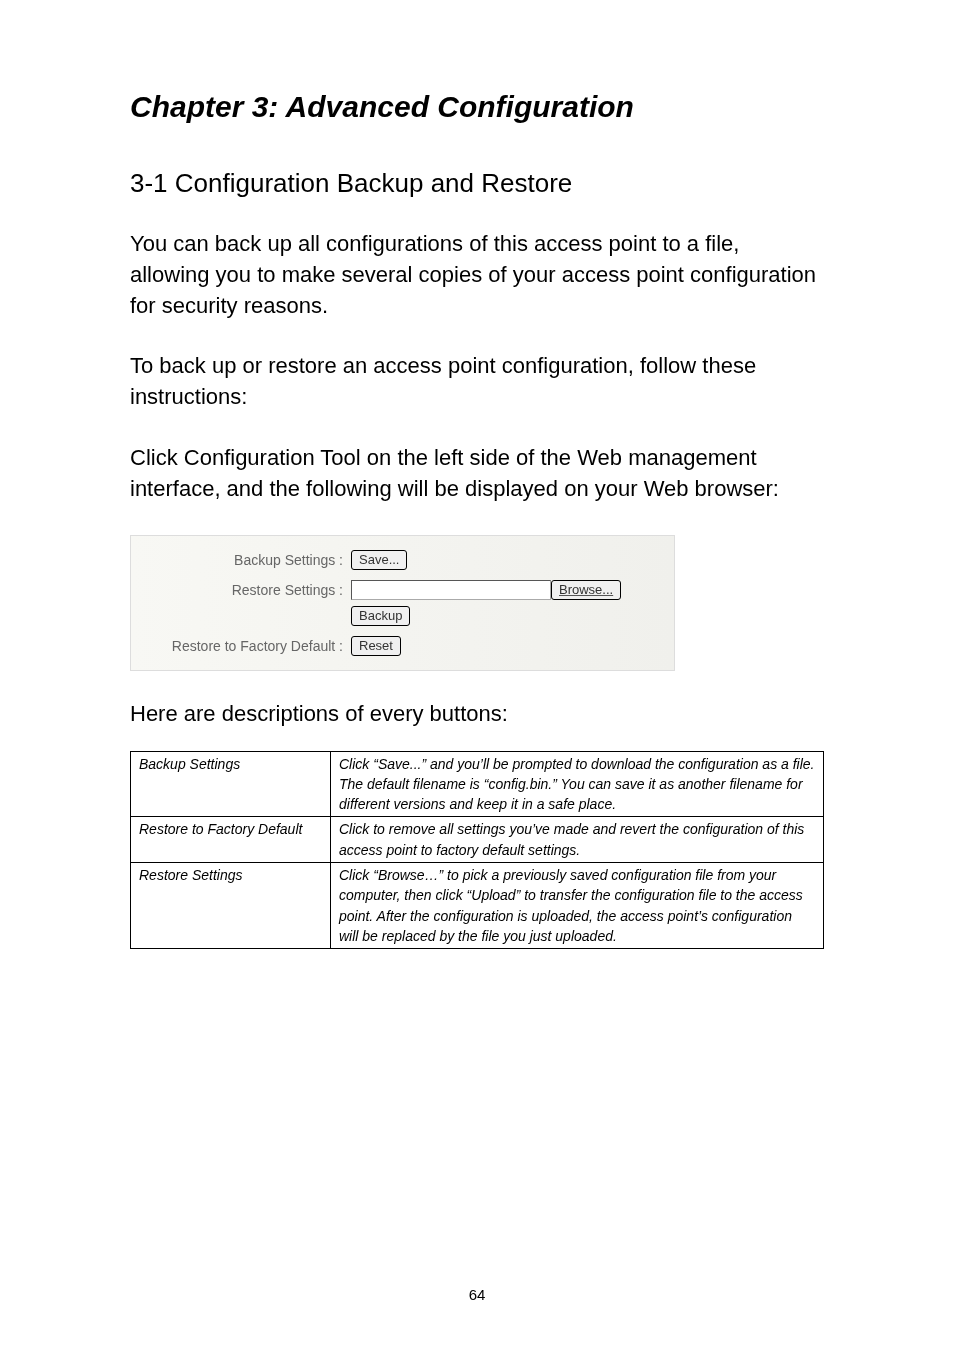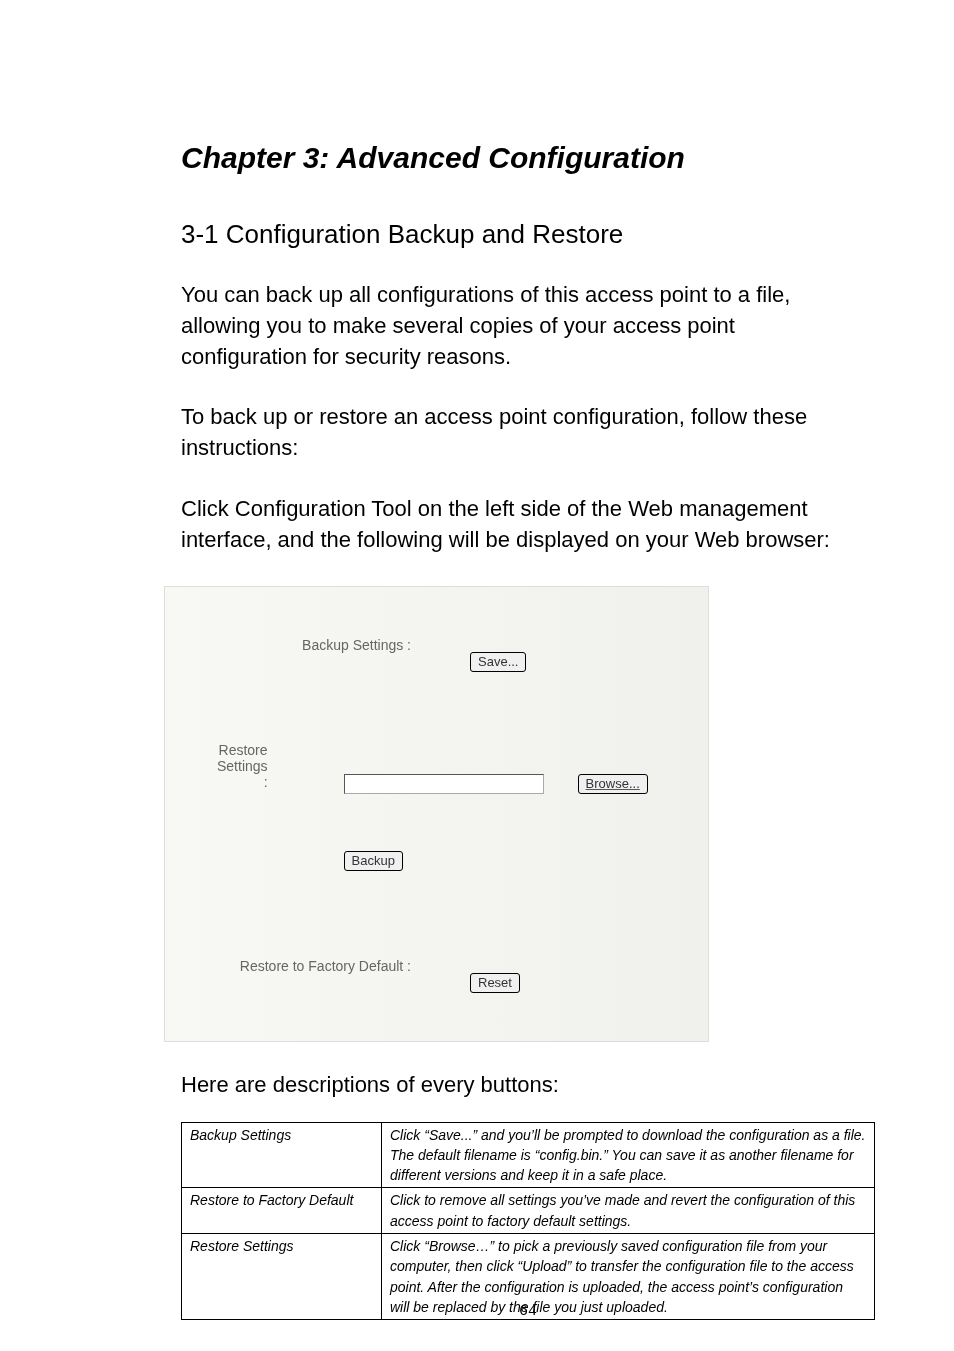--- a/index.html
+++ b/index.html
@@ -1,15 +1,15 @@
 <!DOCTYPE html>
 <html><head>
 <meta charset="utf-8">
 <style>
-  * { margin: 17px; padding: 0; box-sizing: border-box; }
+  * { margin: 0; padding: 0; box-sizing: border-box; }
   body {
     width: 954px;
     height: 1351px;
     background: #fff;
     font-family: Arial, Helvetica, sans-serif;
     color: #000;
     padding: 90px 130px 0 130px;
     position: relative;
   }
   .chapter-title {
@@ -96,21 +96,20 @@
   table.desc td.right {
     font-style: italic;
   }
   .page-num {
     position: absolute;
     bottom: 48px;
     left: 0;
     width: 954px;
     text-align: center;
     font-size: 15px;
-    font-family: Liberation Mono, monospace;
   }
 </style>
 </head>
 <body>
 
 <h1 class="chapter-title">Chapter 3: Advanced Configuration</h1>
 
 <div class="section-heading">3-1 Configuration Backup and Restore</div>
 
 <p class="para">You can back up all configurations of this access point to a file, allowing you to make several copies of your access point configuration for security reasons.</p>

